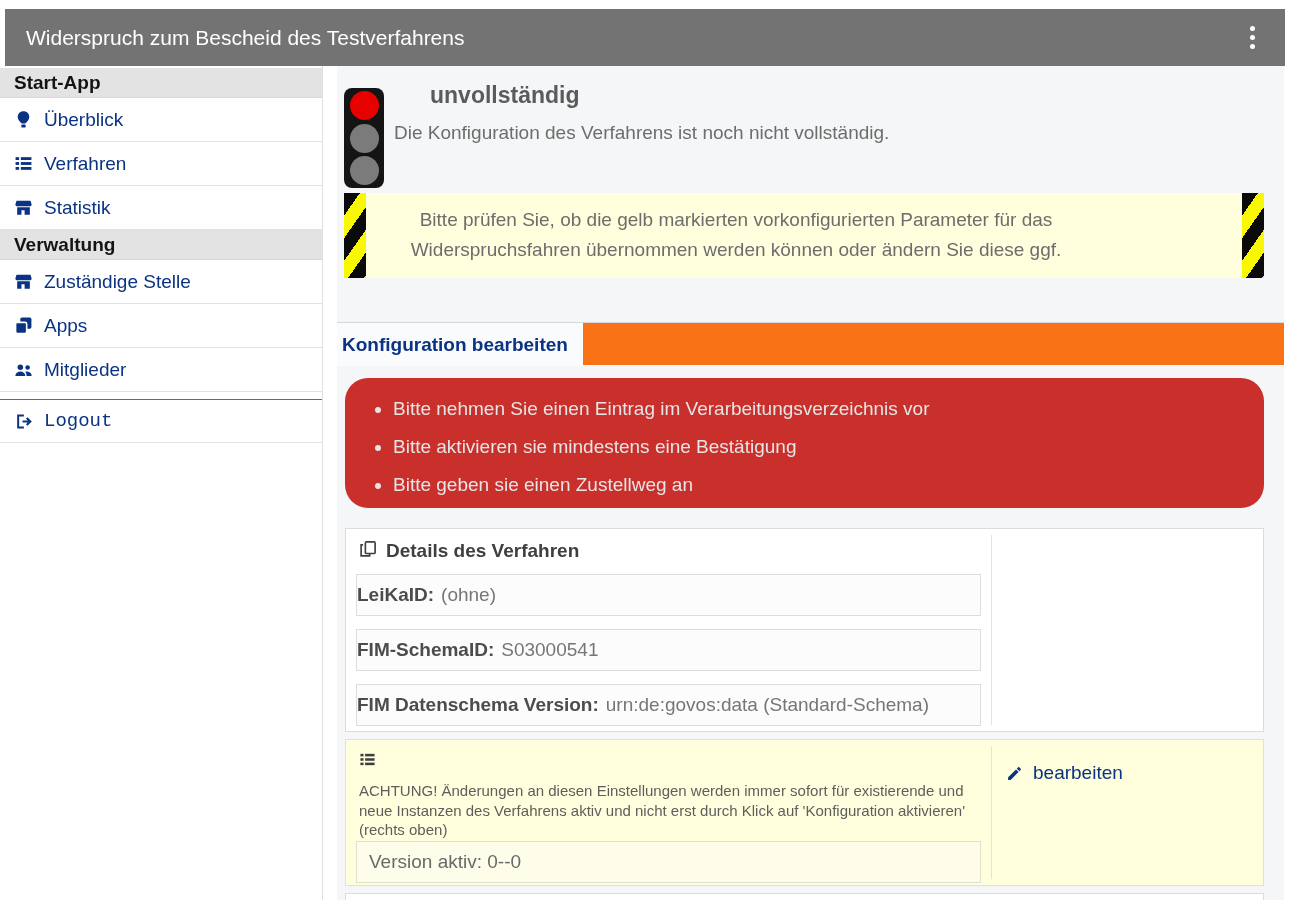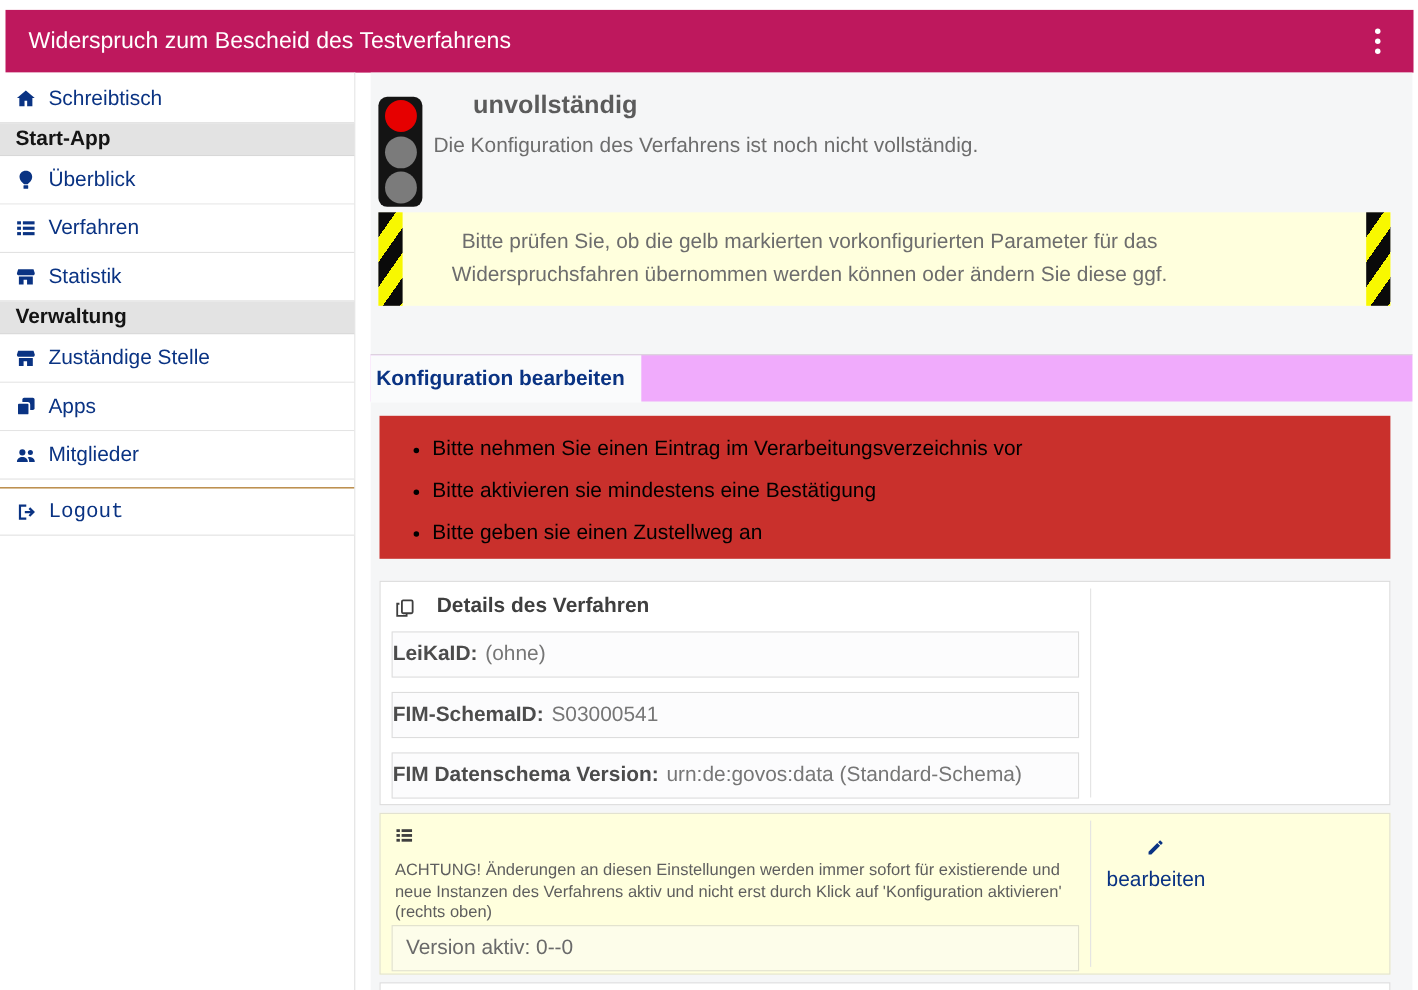--- a/index.html
+++ b/index.html
@@ -1,20 +1,20 @@
 <!DOCTYPE html>
 <html><head>
 <meta charset="utf-8">
 <style>
   * { box-sizing: border-box; margin: 0; padding: 0; }
   html,body { width:1289px; height:900px; background:#fff; font-family:"Liberation Sans", sans-serif; }
   #app { position:relative; width:1289px; height:900px; overflow:hidden; background:#fff; }
 
   
-  .header { position:absolute; left:5px; top:9px; width:1280px; height:57px; background:#be185d;
+  .header { position:absolute; left:5px; top:9px; width:1280px; height:57px; background:#737373;
             display:flex; align-items:center; justify-content:space-between;gap:48px; }
   .header-title { margin-left:21px; font-size:21px; color:#fff; }
   .kebab { margin-right:26px; display:flex; flex-direction:column; gap:4px; cursor:pointer; padding:4px; }
   .kebab .dot { width:5px; height:5px; border-radius:50%; background:#fff; }
 
   
   .sidebar { position:absolute; left:0; top:66px; width:323px; height:834px; background:#fff;
              border-right:1px solid #e0e0e0; padding-top:2px; }
   .nav-row { height:44px; border-bottom:1px solid #e2e2e2; display:flex; align-items:center;
              padding-left:14px; gap:11px; color:#0a3383; font-size:19px; cursor:pointer; background:#fff; }
@@ -38,52 +38,52 @@
 
   
   .notice { position:absolute; left:7px; top:127px; width:920px; height:85px; background:#ffffdd; }
   .hazard { position:absolute; top:0; width:22px; height:100%;
             background:repeating-linear-gradient(125deg, #0a0a0a 0 13px, #f8f800 13px 26px); }
   .hazard.left { left:0; } .hazard.right { right:0; }
   .notice-text { position:absolute; left:42px; top:12px; max-width:700px; font-size:19px;
                  color:#6d6d6d; line-height:30px;text-align:center; }
 
   
-  .tabbar { position:absolute; left:0; top:256px; width:947px; height:43px; background:#f0abfc;
+  .tabbar { position:absolute; left:0; top:256px; width:947px; height:43px; background:#f97316;
             border-top:1px solid #d8d8d8; }
   .tab-active { position:absolute; left:0; top:0; width:246px; height:43px; background:#fafbfc;
                 display:flex; align-items:center; padding-left:5px; font-size:19px; font-weight:bold;
                 color:#0a3383; cursor:pointer; }
 
   
-  .errors { position:absolute; left:8px; top:312px; width:919px; height:130px; background:#c9302c; color:#000000; }
+  .errors { position:absolute; left:8px; top:312px; width:919px; height:130px; background:#c9302c; color:#e5e5e5;border-radius:23px; }
   .errors ul { margin-top:12px; padding-left:48px; font-size:19px; list-style:disc; }
   .errors li { line-height:38px; }
 
   
   .card { position:absolute; left:8px; width:919px; background:#fff; border:1px solid #dcdcdc; }
   .card-details { top:462px; height:204px; }
   .card-divider { position:absolute; left:645px; top:6px; bottom:6px; width:1px; background:#e3e3e3; }
-  .card-title { position:absolute; left:13px; top:11px; display:flex; gap:20px; align-items:flex-end;
+  .card-title { position:absolute; left:13px; top:11px; display:flex; gap:9px; align-items:flex-start;
                 font-size:19px; font-weight:bold; color:#3f3f3f; }
   .fields { position:absolute; left:10px; top:45px; }
   .field { width:625px; height:42px; background:#fcfcfd; border:1px solid #dddddd; margin-bottom:13px;
            display:flex; align-items:center; font-size:19px; }
   .field .flabel { font-weight:bold; color:#4c4c4c; margin-right:7px; }
   .field .fvalue { color:#767676; }
 
   
   .card-processing { top:673px; height:147px; background:#ffffdd; border:1px solid #e2e2d0; }
   .warning-text { position:absolute; left:13px; top:41px; width:622px; font-size:15px; color:#5e5e5e;
                   line-height:19.5px; }
   .version-field { position:absolute; left:10px; top:101px; width:625px; height:42px; background:#fdfdea;
                    border:1px solid #e0e0cd; display:flex; align-items:center; padding-left:12px;
                    font-size:19px; color:#6a6a6a; }
   .edit-link { position:absolute; left:660px; top:22px; display:flex; align-items:center; gap:10px;
-               color:#0a3383; font-size:19px; cursor:pointer;flex-direction:column; }
+               color:#0a3383; font-size:19px; cursor:pointer; }
 
   
   .card-partial { top:827px; height:60px; }
 
   svg { display:block; }
 </style>
 </head>
 <body>
 
 <div id="app">
@@ -92,28 +92,20 @@
     <div class="header-title">Widerspruch zum Bescheid des Testverfahrens</div>
     <div class="kebab">
       <span class="dot"></span>
       <span class="dot"></span>
       <span class="dot"></span>
     </div>
   </div>
 
   <div class="sidebar">
 
-    <div class="nav-row">
-      <span>
-        <svg width="19" height="19" viewBox="0 0 24 24" fill="currentColor">
-            <path d="M12 2.8 1.8 11.4h2.7V21h6v-6.4h3V21h6v-9.6h2.7z"></path>
-          </svg>
-      </span>
-      <span>Schreibtisch</span>
-    </div>
 
     <div class="nav-section">Start-App</div>
 
     <div class="nav-row">
       <span>
         <svg width="19" height="19" viewBox="0 0 24 24" fill="currentColor">
             <path d="M12 1.5c-4.3 0-7.3 3-7.3 7.2 0 3.8 3 6.3 5.3 8.3h4c2.3-2 5.3-4.5 5.3-8.3 0-4.2-3-7.2-7.3-7.2z"></path>
             <rect x="9.3" y="18.2" width="5.4" height="4" rx="0.6"></rect>
           </svg>
       </span>

